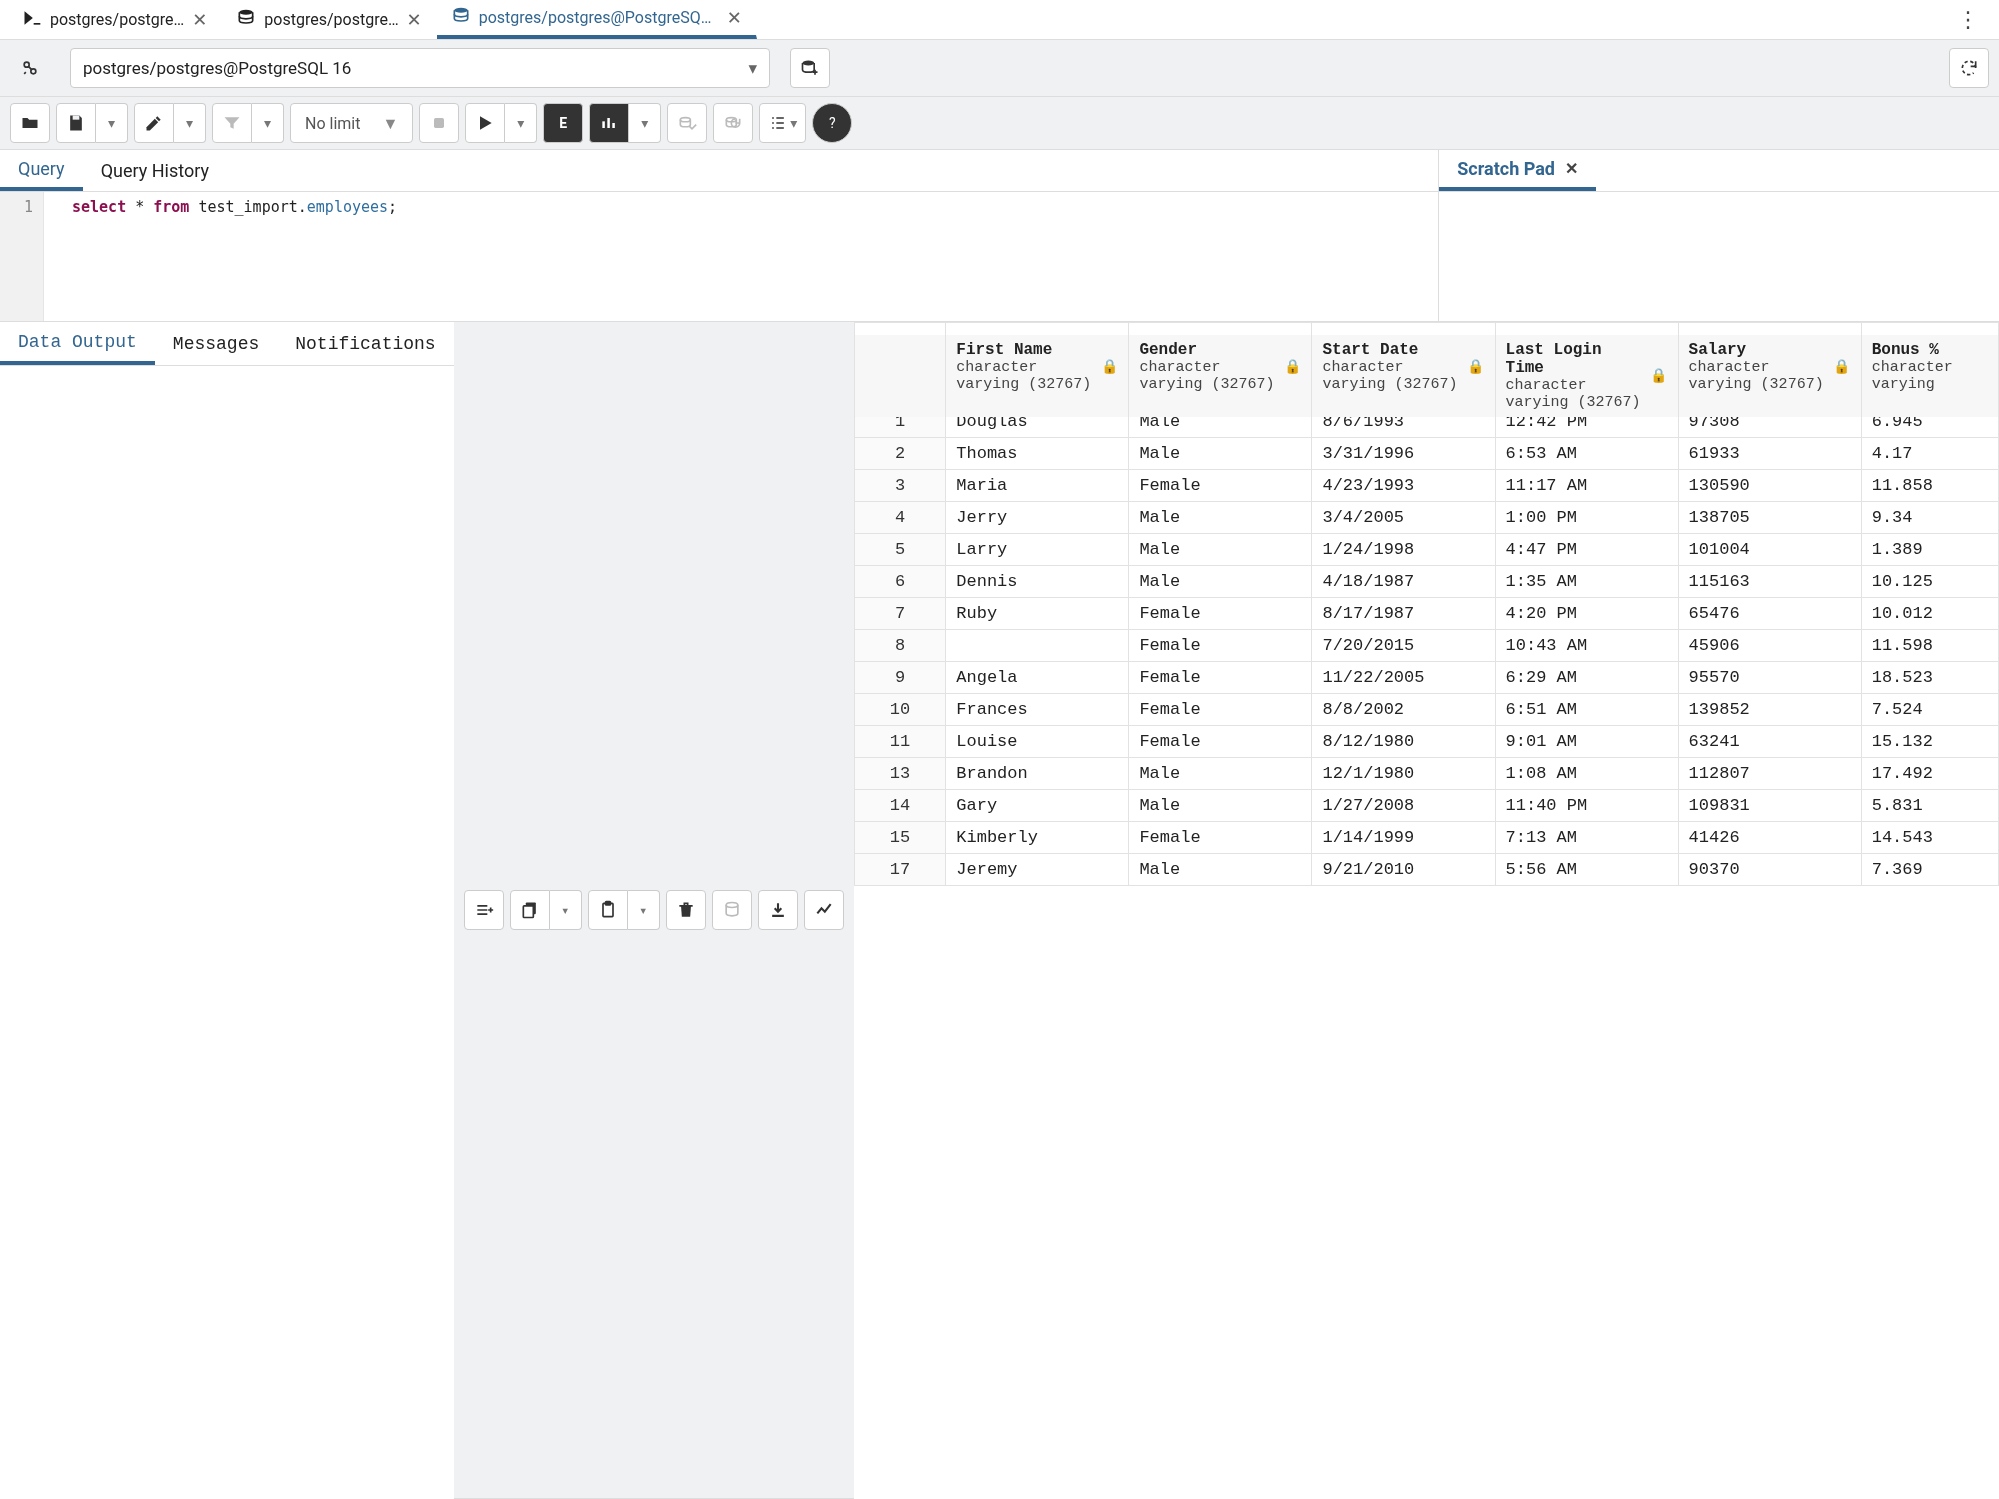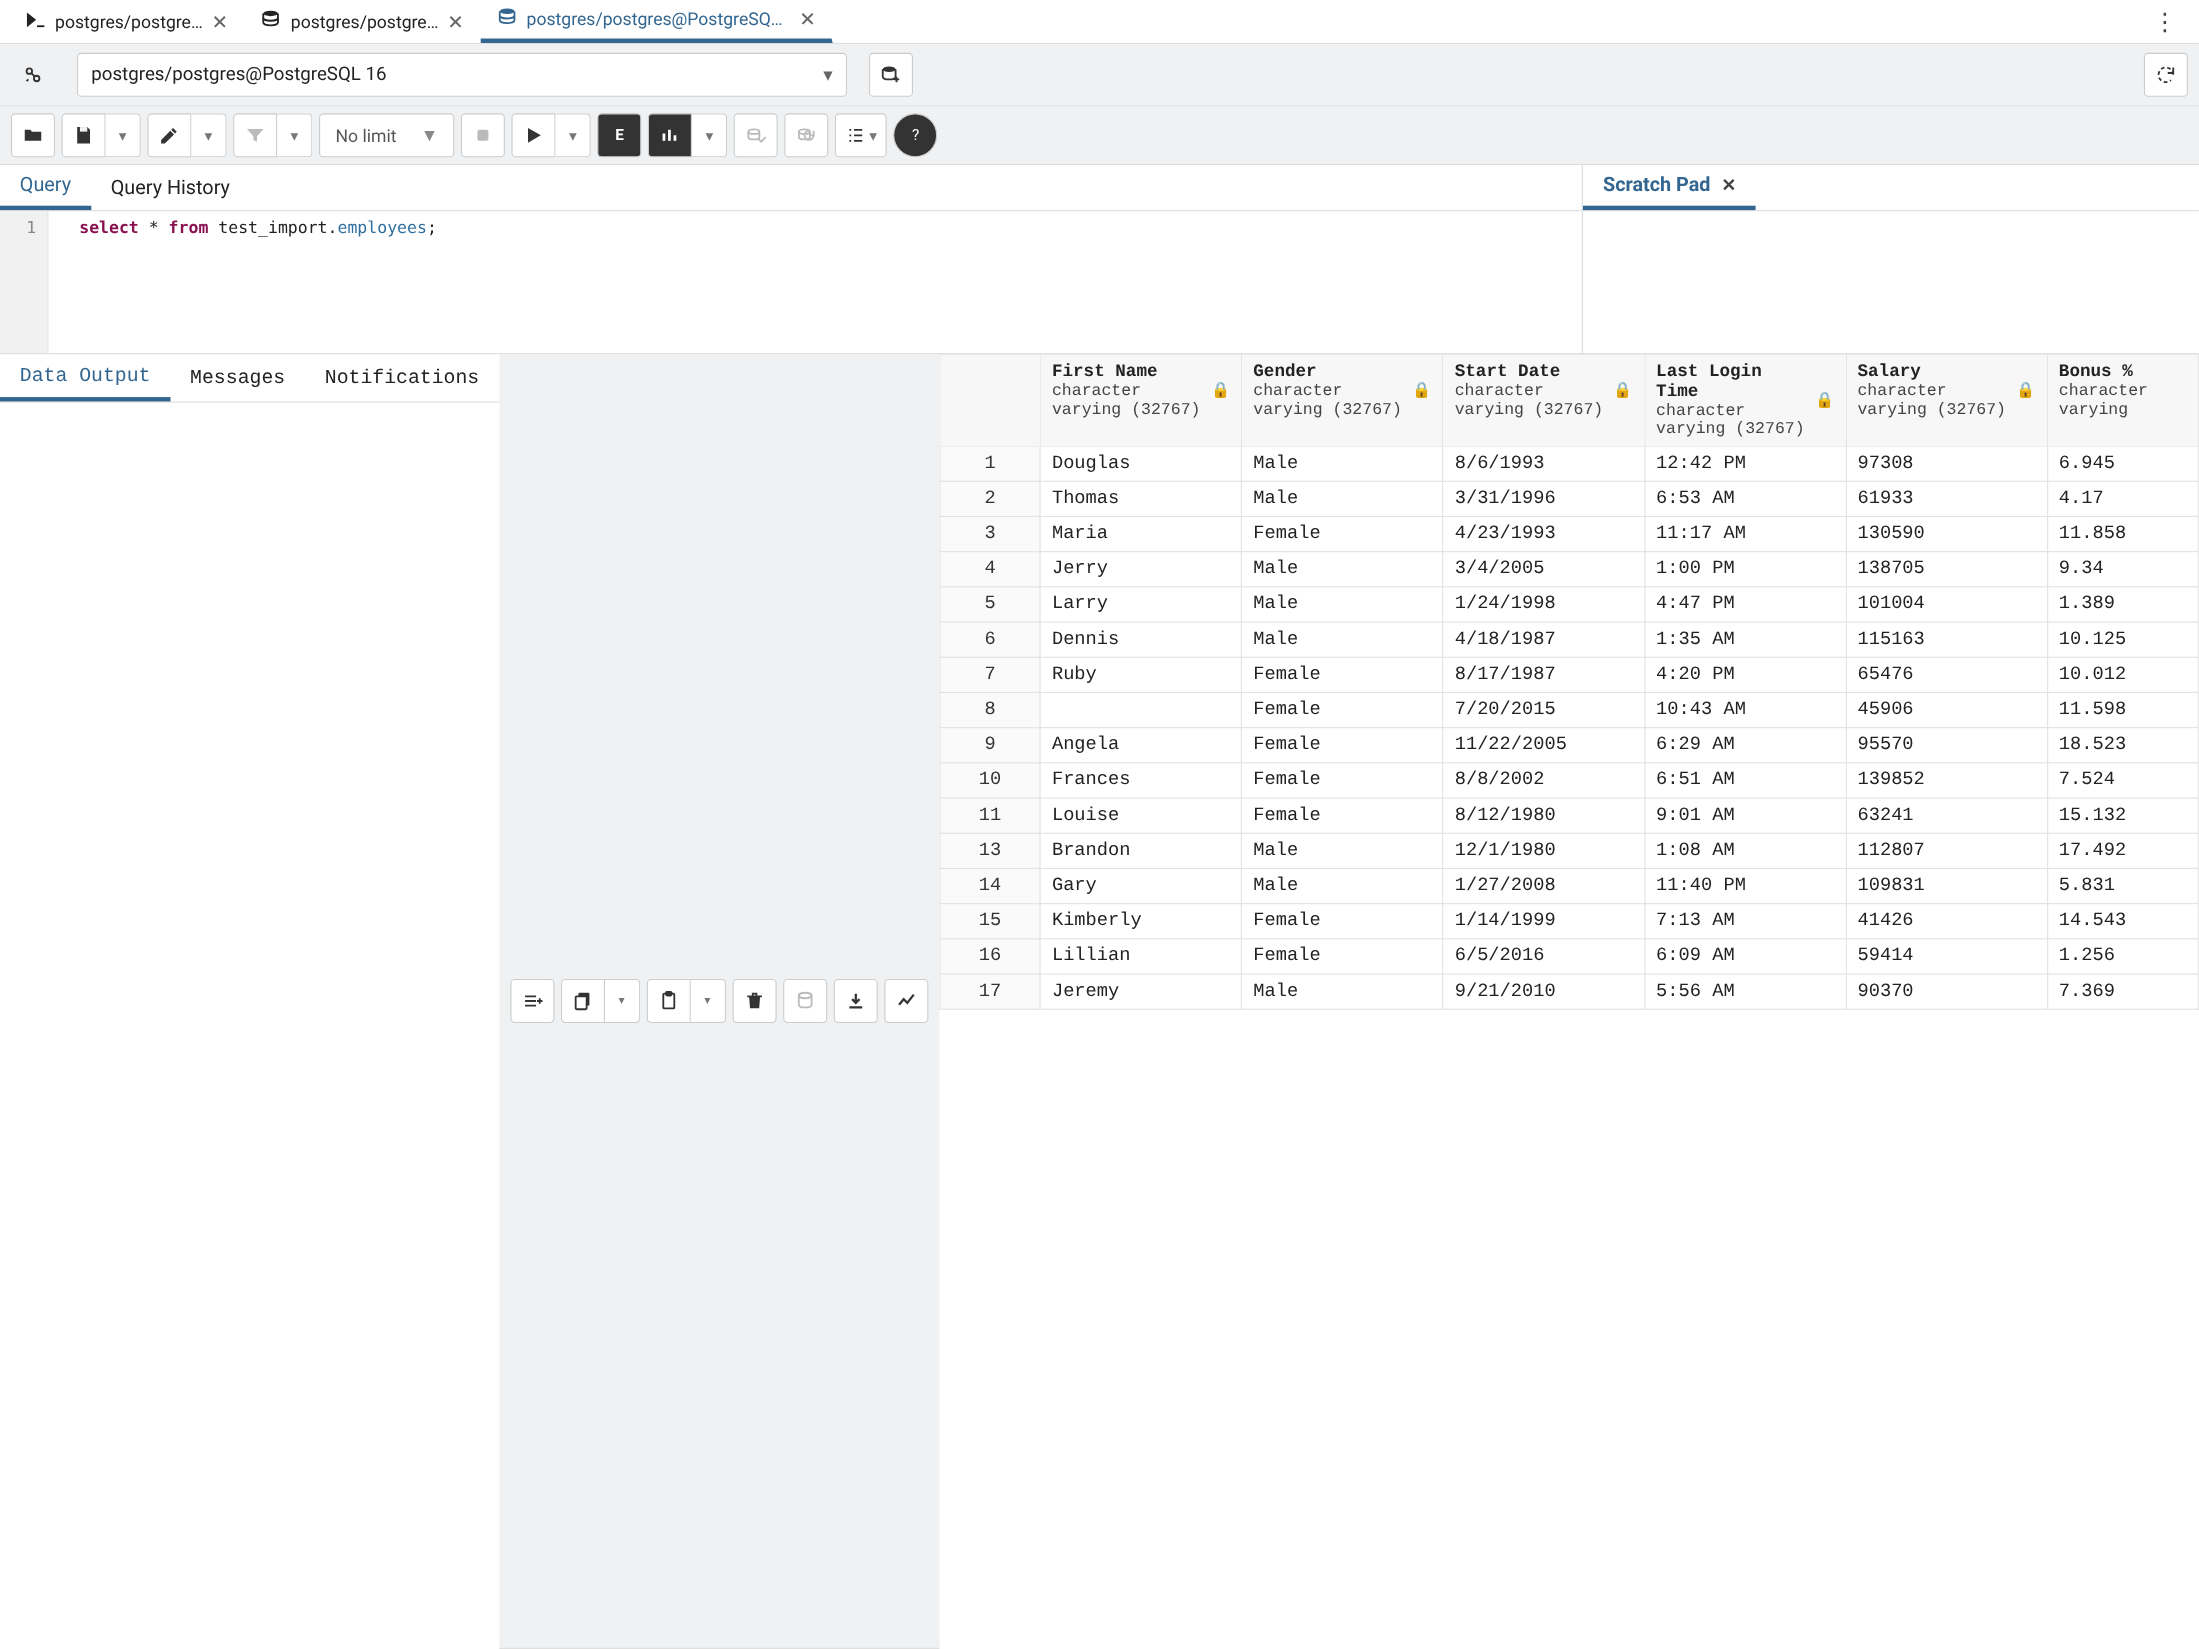--- a/index.html
+++ b/index.html
@@ -38,21 +38,21 @@
     .tok-kw{color:#8a1050;font-weight:bold;}
     .tok-id{color:#2f6f9f;}
     .tok-text{color:#222;}
     .output-tabs{display:flex;border-bottom:1px solid #ddd;height:44px;}
     .out-tab{display:flex;align-items:center;padding:0 18px;font-size:18px;cursor:pointer;}
     .out-tab.active{color:#326690;border-bottom:4px solid #326690;}
     .data-toolbar{display:flex;align-items:center;gap:6px;padding:6px 10px;background:#eff1f3;border-bottom:1px solid #ddd;}
     .grid{flex:1;overflow:auto;}
     table.dg{border-collapse:collapse;width:100%;font-size:17px;}
     table.dg th, table.dg td{border:1px solid #e2e2e2;padding:6px 10px;text-align:left;vertical-align:top;}
-    table.dg th{background:#f7f7f7;font-weight:normal;position:sticky;top:0;margin-top:16px;}
+    table.dg th{background:#f7f7f7;font-weight:normal;position:sticky;top:12px;margin-top:16px;}
     table.dg th .col-name{font-weight:bold;font-size:16px;}
     table.dg th .col-type{color:#444;font-size:15px;}
     table.dg th .col-head{display:flex;justify-content:space-between;align-items:center;gap:6px;}
     table.dg th.rownum-h{width:56px;background:#f7f7f7;}
     table.dg td.rownum{text-align:center;color:#333;background:#fafafa;width:56px;}
     .lock{color:#777;font-size:14px;}
     .chev-down::after{content:"▾";color:#777;}
     .page{display:flex;flex-direction:column;height:100vh;}
     .data-area{display:flex;flex-direction:row;flex:1;min-height:0;font-family:Liberation Mono, monospace;}
     .col-fn{width:16%;} .col-g{width:16%;} .col-sd{width:16%;} .col-ll{width:16%;} .col-sal{width:16%;} .col-b{width:12%;}
@@ -491,29 +491,20 @@
             <tr>
               <td class="rownum">15</td>
               <td>Kimberly</td>
               <td>Female</td>
               <td>1/14/1999</td>
               <td>7:13 AM</td>
               <td>41426</td>
               <td>14.543</td>
             </tr>
             <tr>
-              <td class="rownum">16</td>
-              <td>Lillian</td>
-              <td>Female</td>
-              <td>6/5/2016</td>
-              <td>6:09 AM</td>
-              <td>59414</td>
-              <td>1.256</td>
-            </tr>
-            <tr>
               <td class="rownum">17</td>
               <td>Jeremy</td>
               <td>Male</td>
               <td>9/21/2010</td>
               <td>5:56 AM</td>
               <td>90370</td>
               <td>7.369</td>
             </tr>
           </tbody>
   </table>

